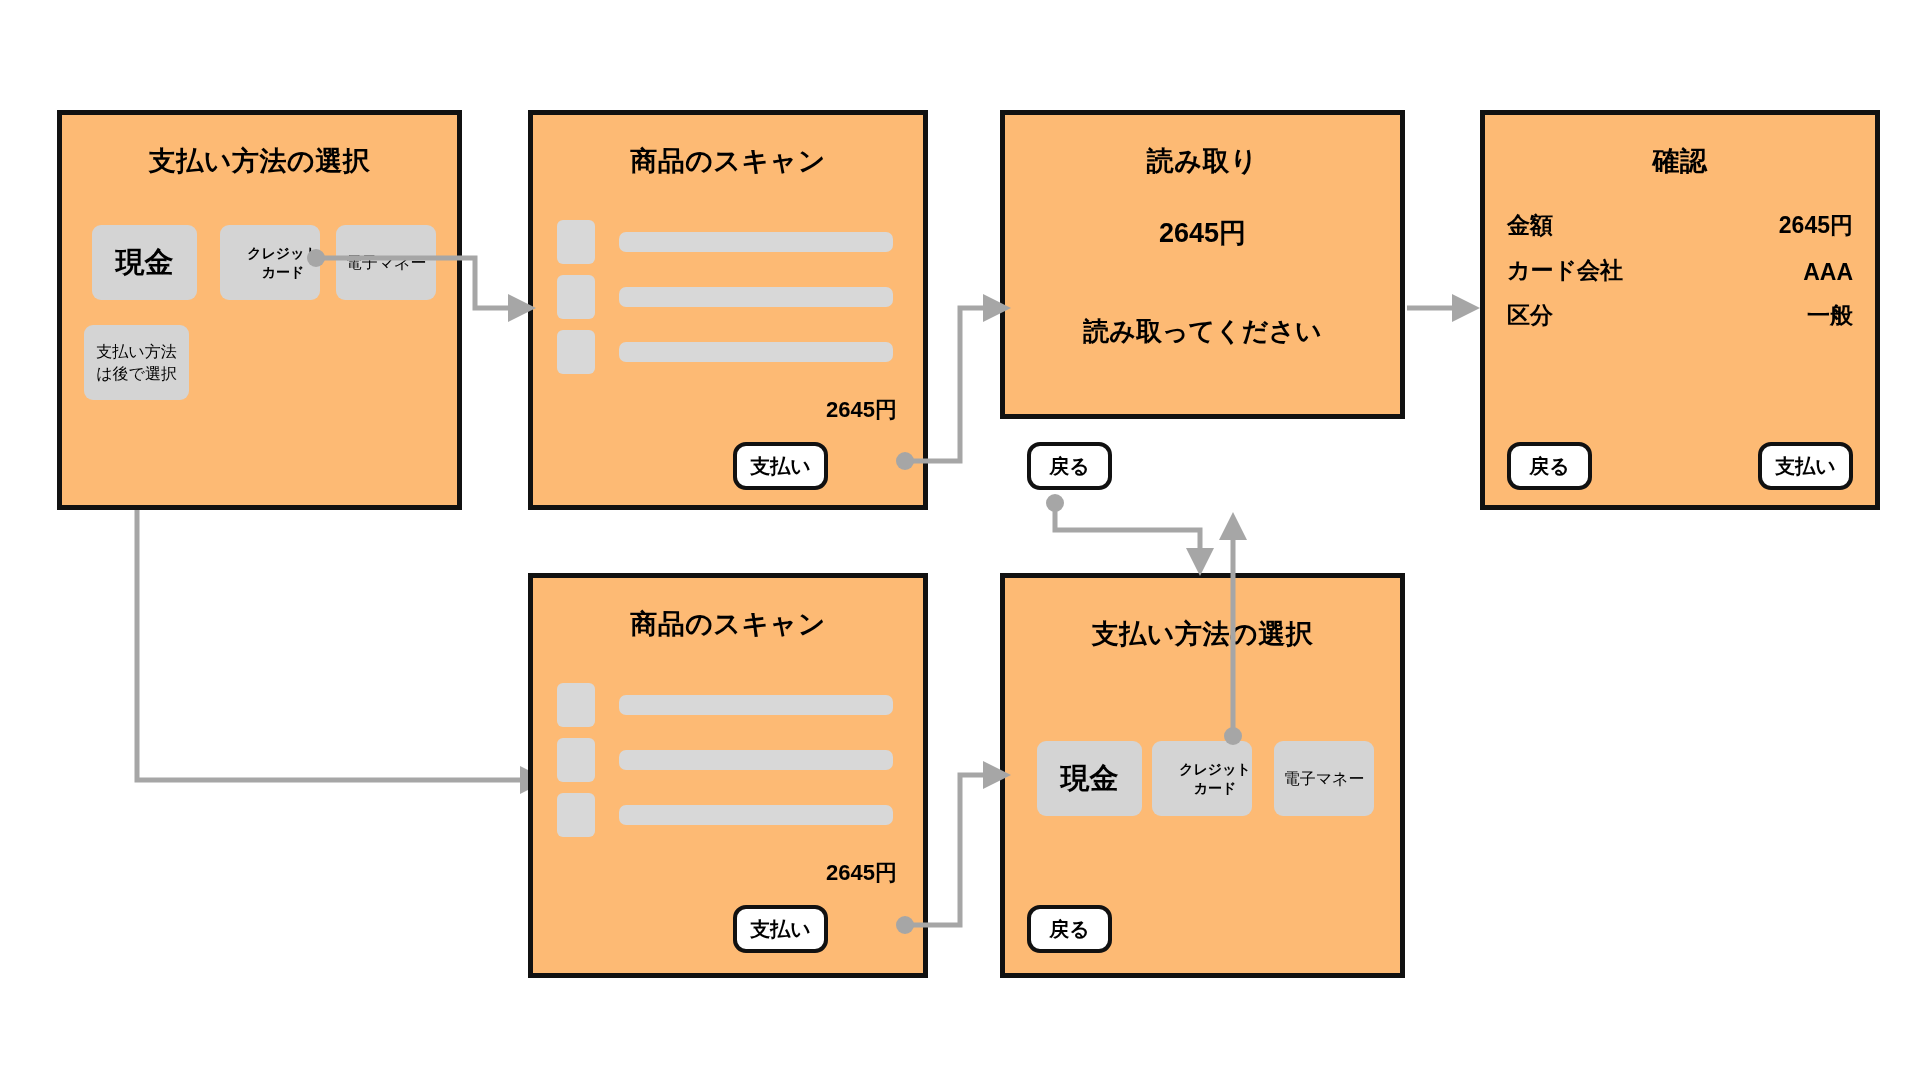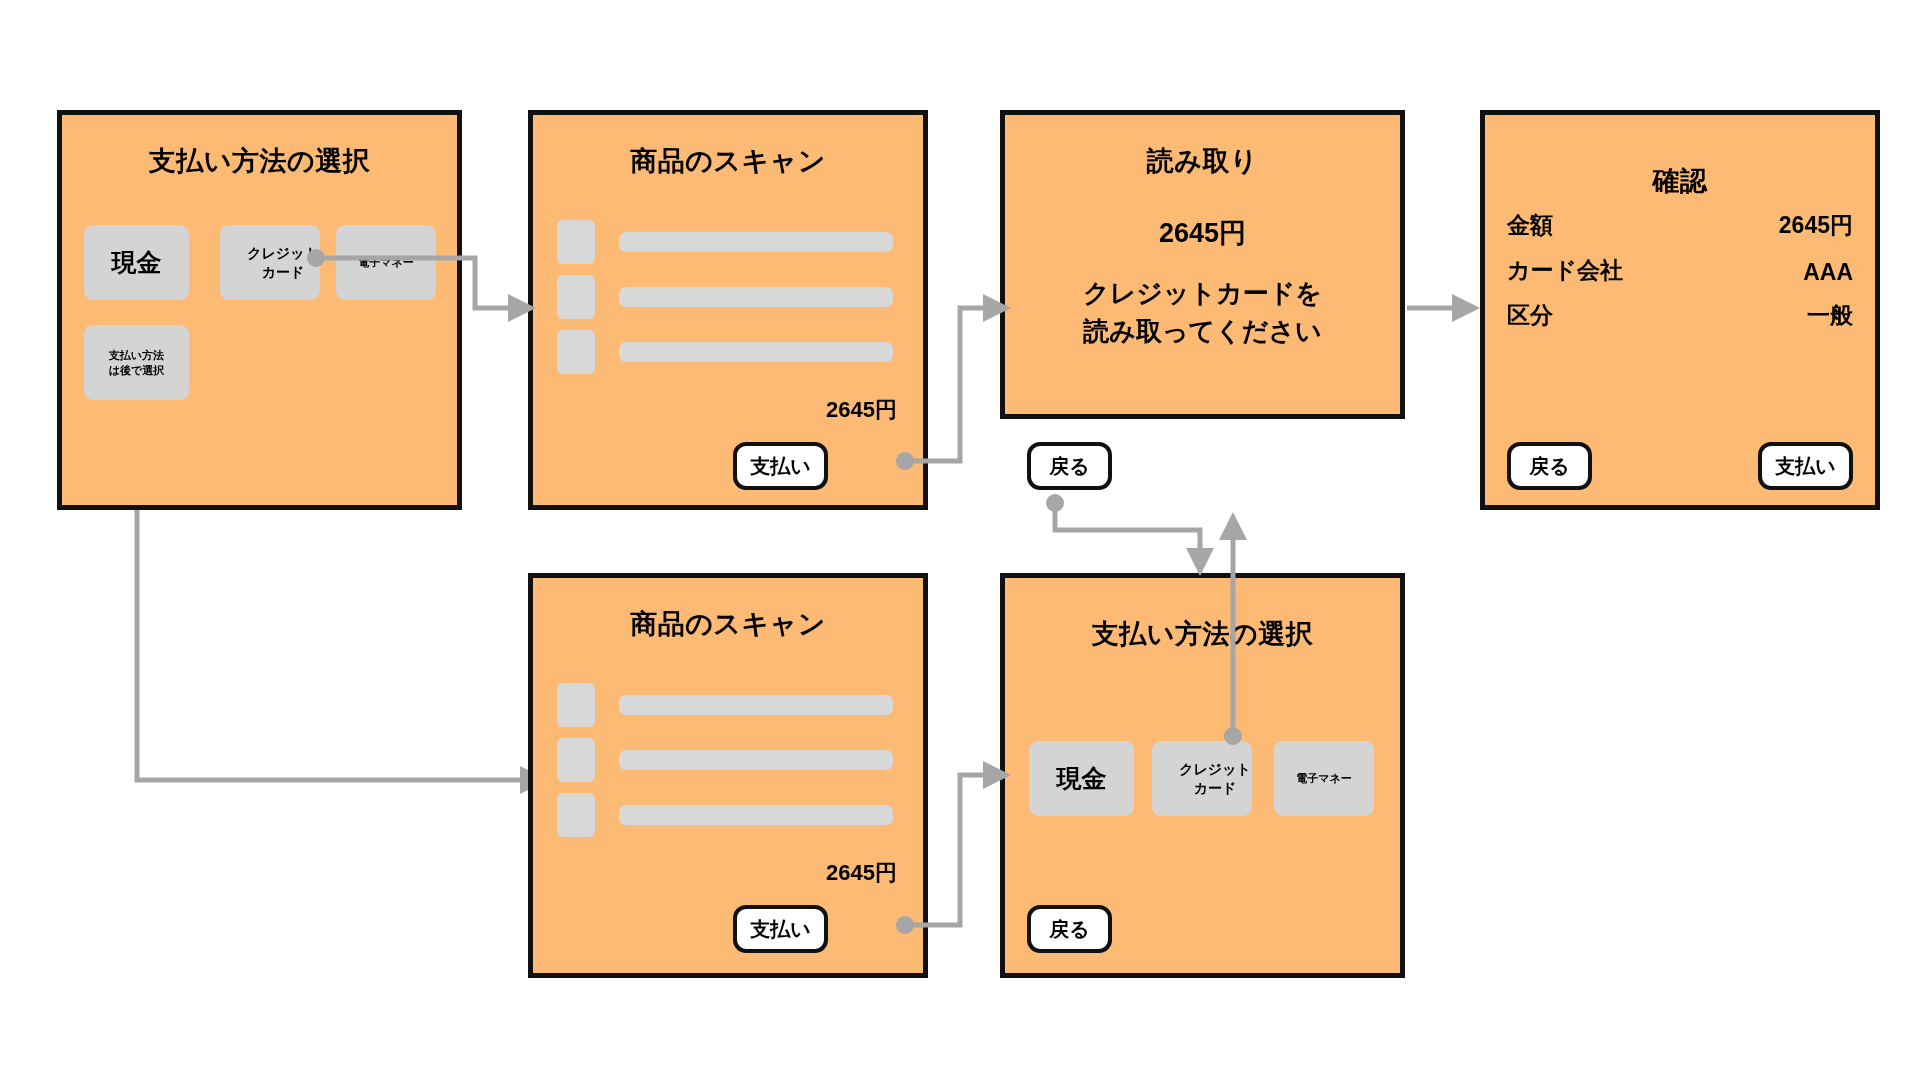--- a/index.html
+++ b/index.html
@@ -45,23 +45,23 @@
     background: #d4d4d4;
     border-radius: 9px;
     box-sizing: border-box;
     display: flex;
     align-items: center;
     justify-content: center;
     text-align: center;
     line-height: 1.35;
     z-index: 5;
   }
-  .chip.big   { font-size: 25px; font-weight: bold; }
+  .chip.big   { font-size: 29px; font-weight: bold; margin-left: 8px; }
   .chip.small { font-size: 14px; font-weight: bold; padding-left: 26px; }
-  .chip.tiny  { font-size: 11px; font-weight: bold; }
+  .chip.tiny  { font-size: 16px; font-weight: normal; }
   
   .scan-thumb {
     position: absolute;
     background: #d8d8d8;
     border-radius: 6px;
   }
   .scan-bar {
     position: absolute;
     background: #d8d8d8;
     border-radius: 7px;
@@ -191,30 +191,29 @@
     <div class="pill" style="left:200px; top:327px; width:95px; height:48px;">
       <span>支払い</span>
     </div>
   </div>
 
   <div class="screen" style="left:1000px; top:110px; width:405px; height:309px;">
     <div class="screen-title" style="top:28px;">読み取り</div>
 
     <div class="reader-amount" style="top:100px;">2645円</div>
 
-    <div class="reader-msg" style="top:160px;">クレジットカードを</div>
     <div class="reader-msg" style="top:198px;">読み取ってください</div>
 
     <div class="pill" style="left:22px; top:327px; width:85px; height:48px;">
       <span>戻る</span>
     </div>
   </div>
 
   <div class="screen" style="left:1480px; top:110px; width:400px; height:400px;">
-    <div class="screen-title" style="top:28px;margin-top:20px;">確認</div>
+    <div class="screen-title" style="top:28px;">確認</div>
 
     <div class="confirm-row" style="left:22px; right:22px; top:95px;">
       <span class="k">金額</span>
       <span class="v">2645円</span>
     </div>
     <div class="confirm-row" style="left:22px; right:22px; top:140px;">
       <span class="k">カード会社</span>
       <span class="v">AAA</span>
     </div>
     <div class="confirm-row" style="left:22px; right:22px; top:185px;">

